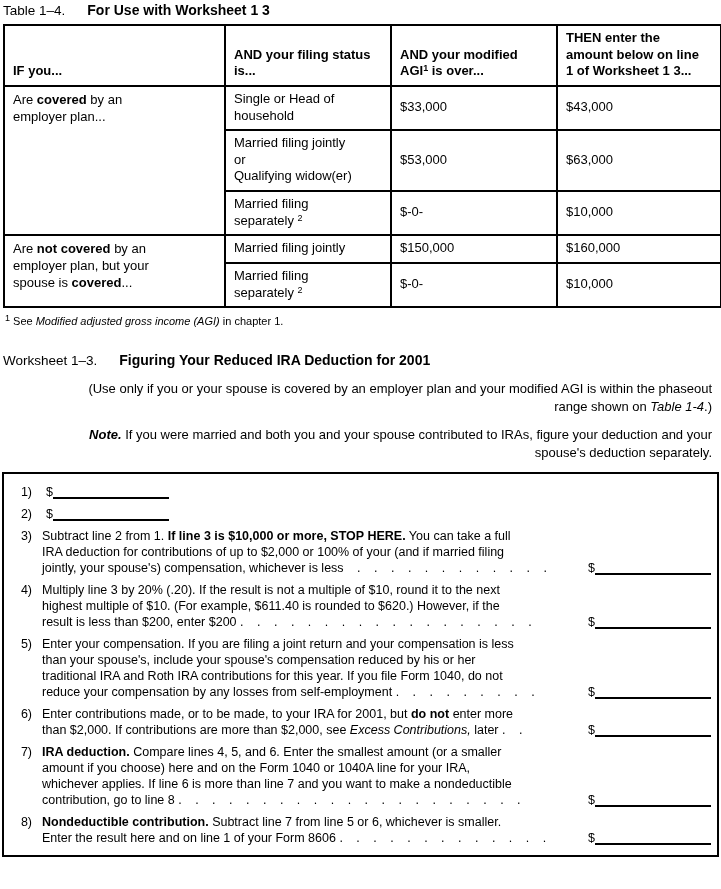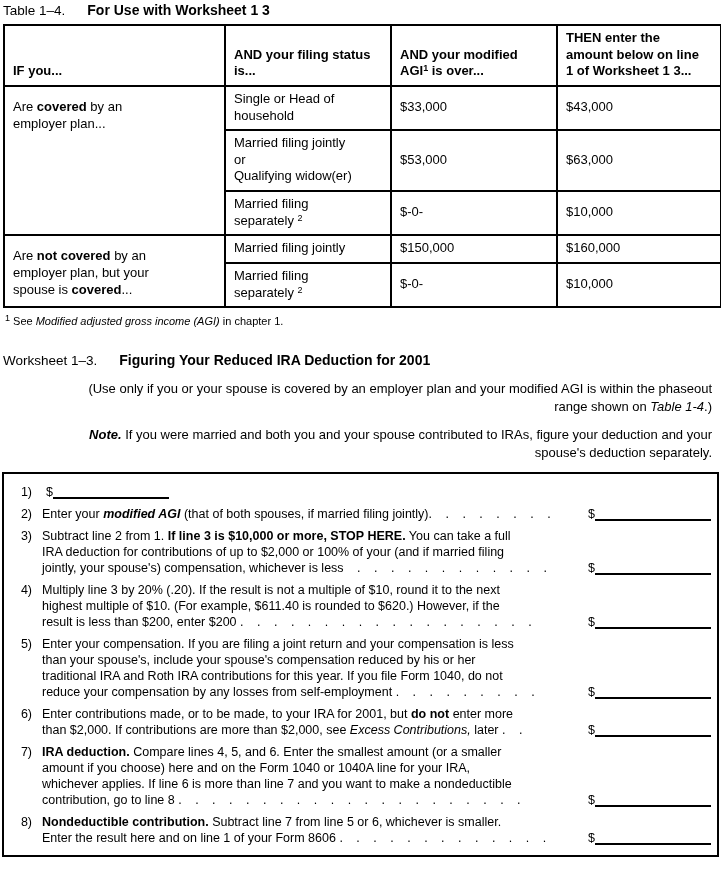--- a/index.html
+++ b/index.html
@@ -7,21 +7,21 @@
   .b{font-weight:bold;}
   .i{font-style:italic;}
   sup{font-size:9px;vertical-align:4px;line-height:0;}
   .caption{font-size:13.5px;margin:0 0 6px 1px;white-space:nowrap;}
   .caption .prefix{font-weight:normal;}
   .caption .ctitle{font-weight:bold;margin-left:22px;font-size:14px;}
   table{border-collapse:collapse;table-layout:fixed;width:717px;margin-left:1px;}
   td,th{border:2px solid #000;padding:4px 6px 5px 8px;text-align:left;line-height:1.28;white-space:pre-line;overflow:hidden;}
   th{vertical-align:bottom;font-weight:bold;margin-left:28px;}
   td{vertical-align:middle;}
-  td.grouplabel{vertical-align:top;padding-top:12px;}
+  td.grouplabel{vertical-align:top;padding-top:5px;}
   .footnotes{margin:5px 0 0 3px;font-size:11px;line-height:1.55;}
   .footnotes div{white-space:pre-line;}
   .ws-caption{margin:22px 0 0 1px;}
   .para{margin:12px 0 0 10px;width:700px;line-height:1.4;white-space:pre-line;text-align:right;}
   .note-para{margin:9px 0 0 10px;}
   .wsbox{margin:10px 0 0 0;width:717px;box-sizing:border-box;border:2px solid #000;padding:4px 6px 9px 8px;}
   .ws-line{display:flex;margin-top:6px;line-height:16px;font-size:12.5px;}
   .ws-num{flex:none;width:20px;margin-right:10px;text-align:right;}
   .ws-text{flex:1;white-space:pre-line;}
   .dots{word-spacing:10px;}
@@ -111,21 +111,20 @@
   <div class="ws-line">
     <span class="ws-num">1)</span>
     <span class="ws-entry">
         <span class="dollar">$</span>
         <span class="rule"></span>
       </span>
   </div>
 
   <div class="ws-line">
     <span class="ws-num">2)</span>
-    <span class="ws-text"><span><span>Enter your </span><span class="b i">modified AGI</span><span> (that of both spouses, if married filing jointly).</span></span><span class="dots"> . . . . . . .</span></span>
     <span class="ws-entry">
         <span class="dollar">$</span>
         <span class="rule"></span>
       </span>
   </div>
 
 
   <div class="ws-line">
     <span class="ws-num">3)</span>
     <span class="ws-text"><span><span>Subtract line 2 from 1. </span><span class="b">If line 3 is $10,000 or more, STOP HERE.</span><span> You can take a full

